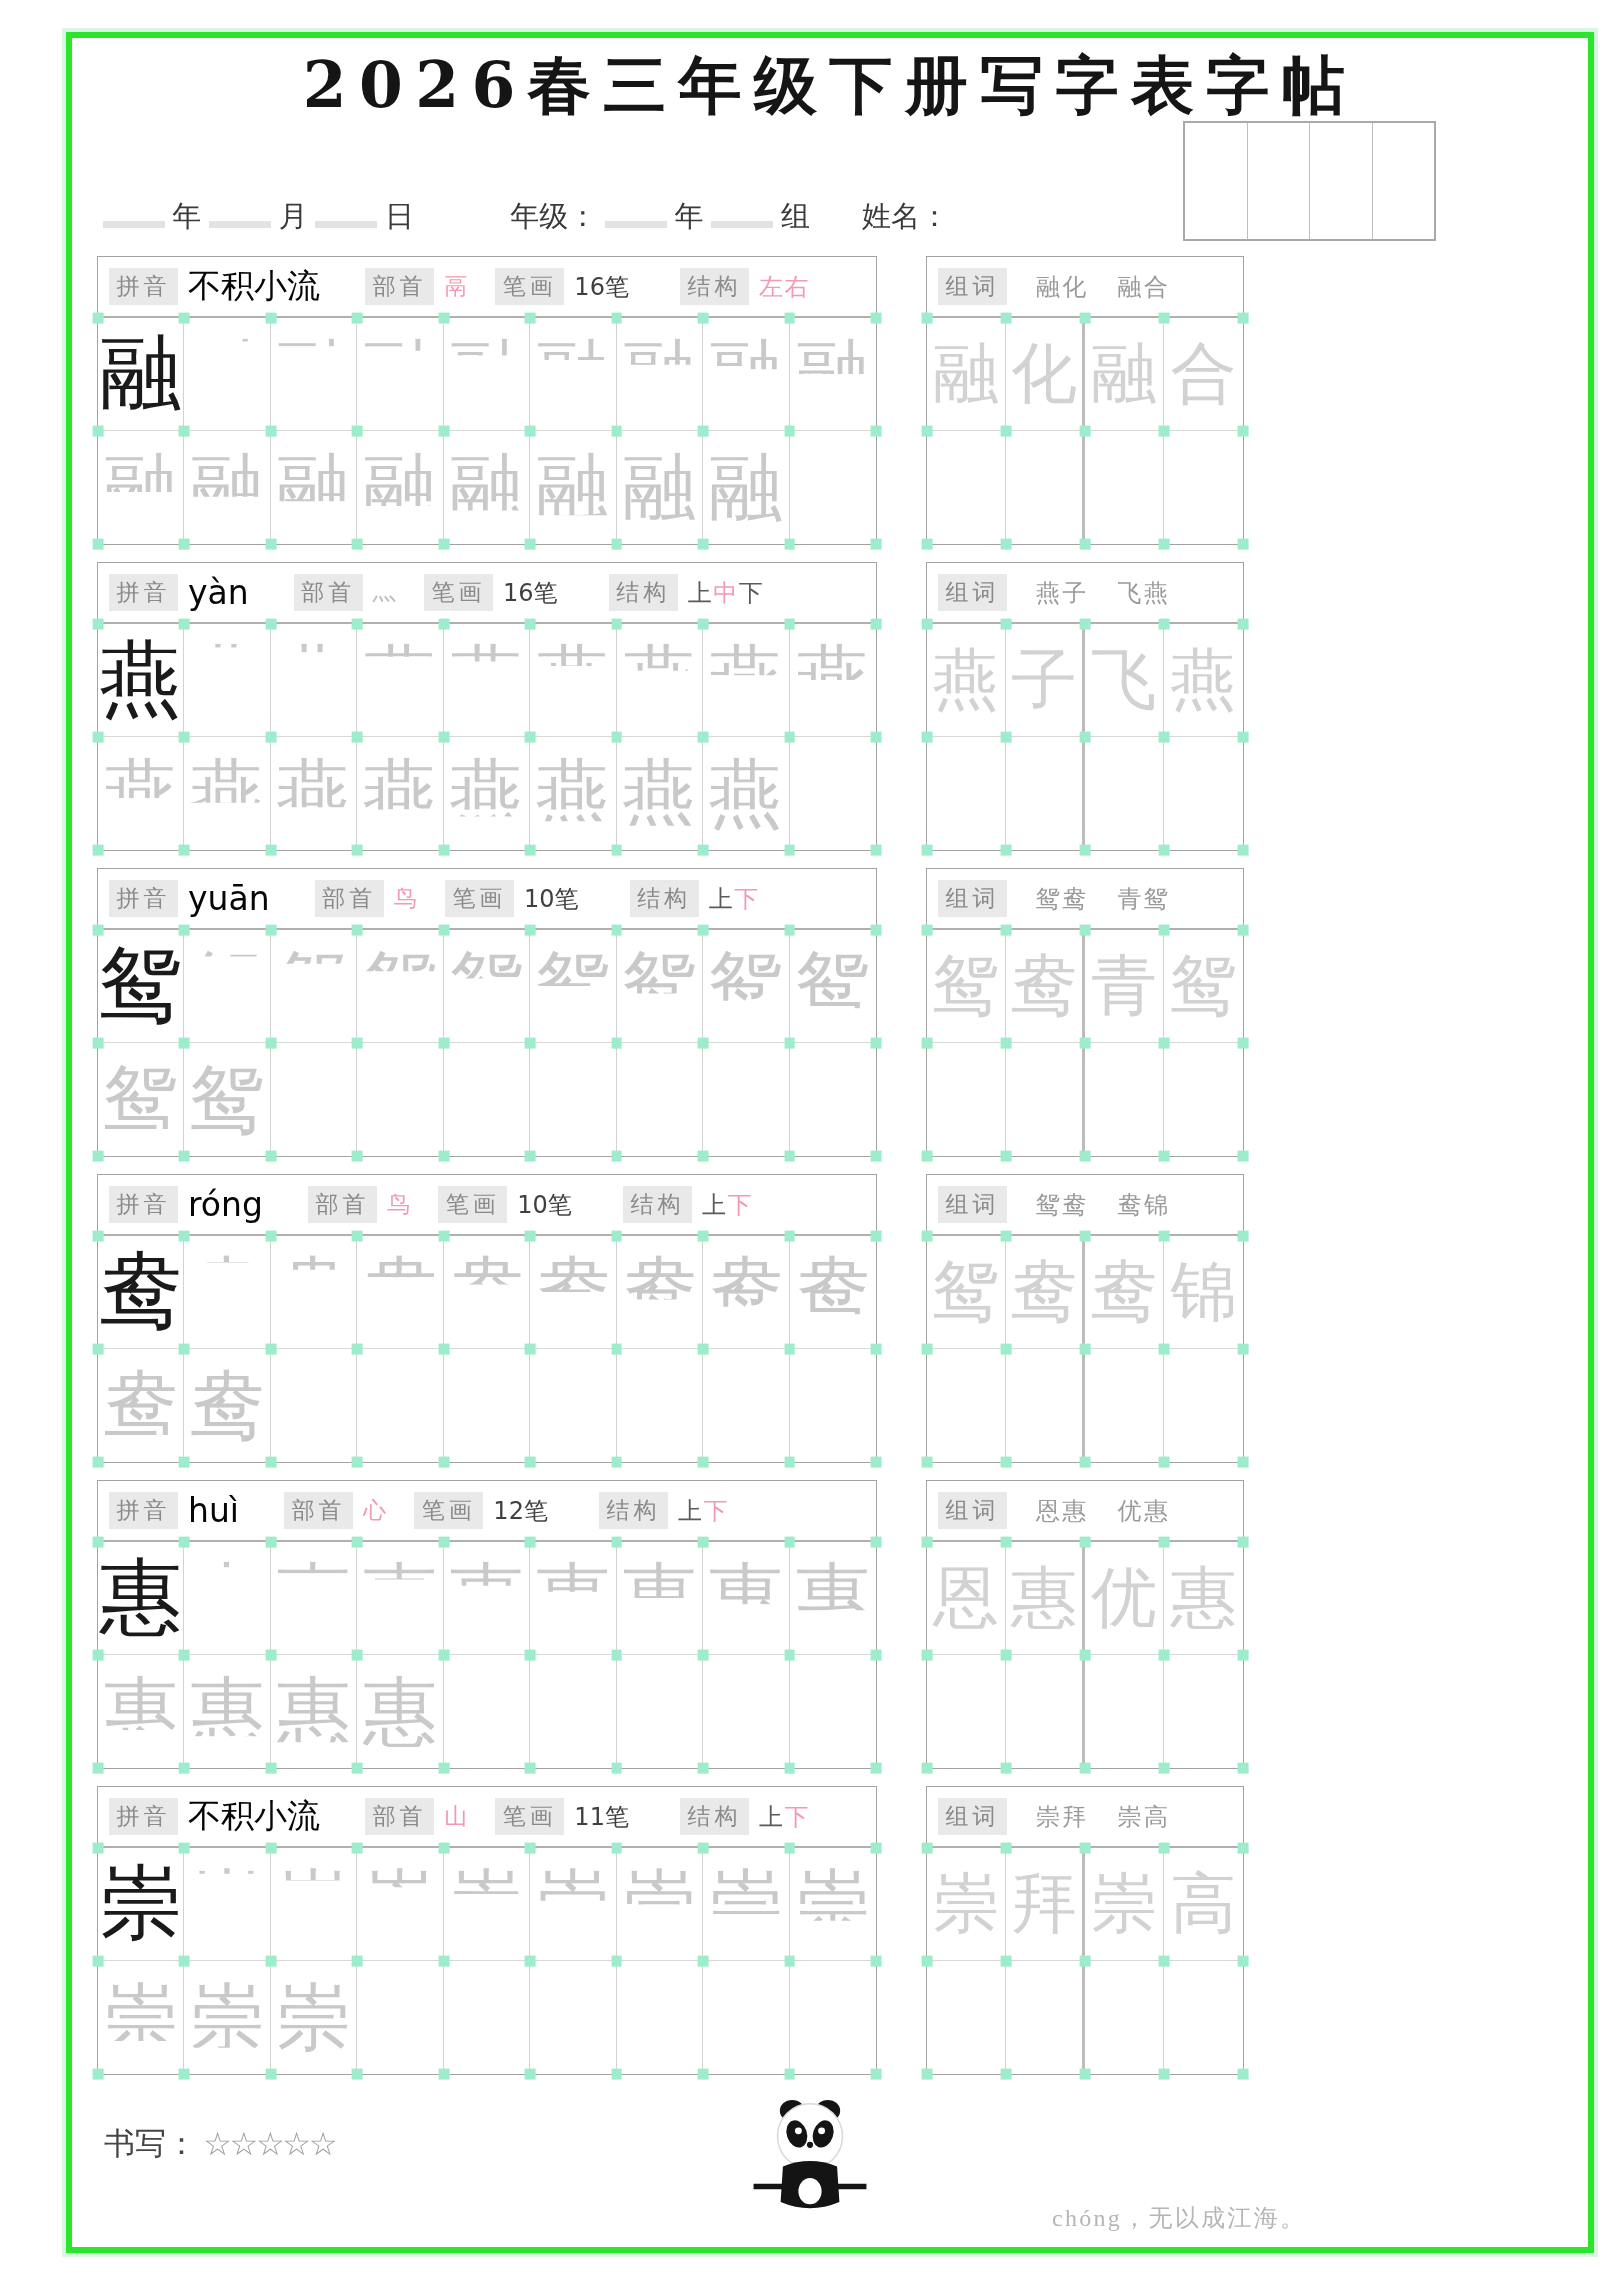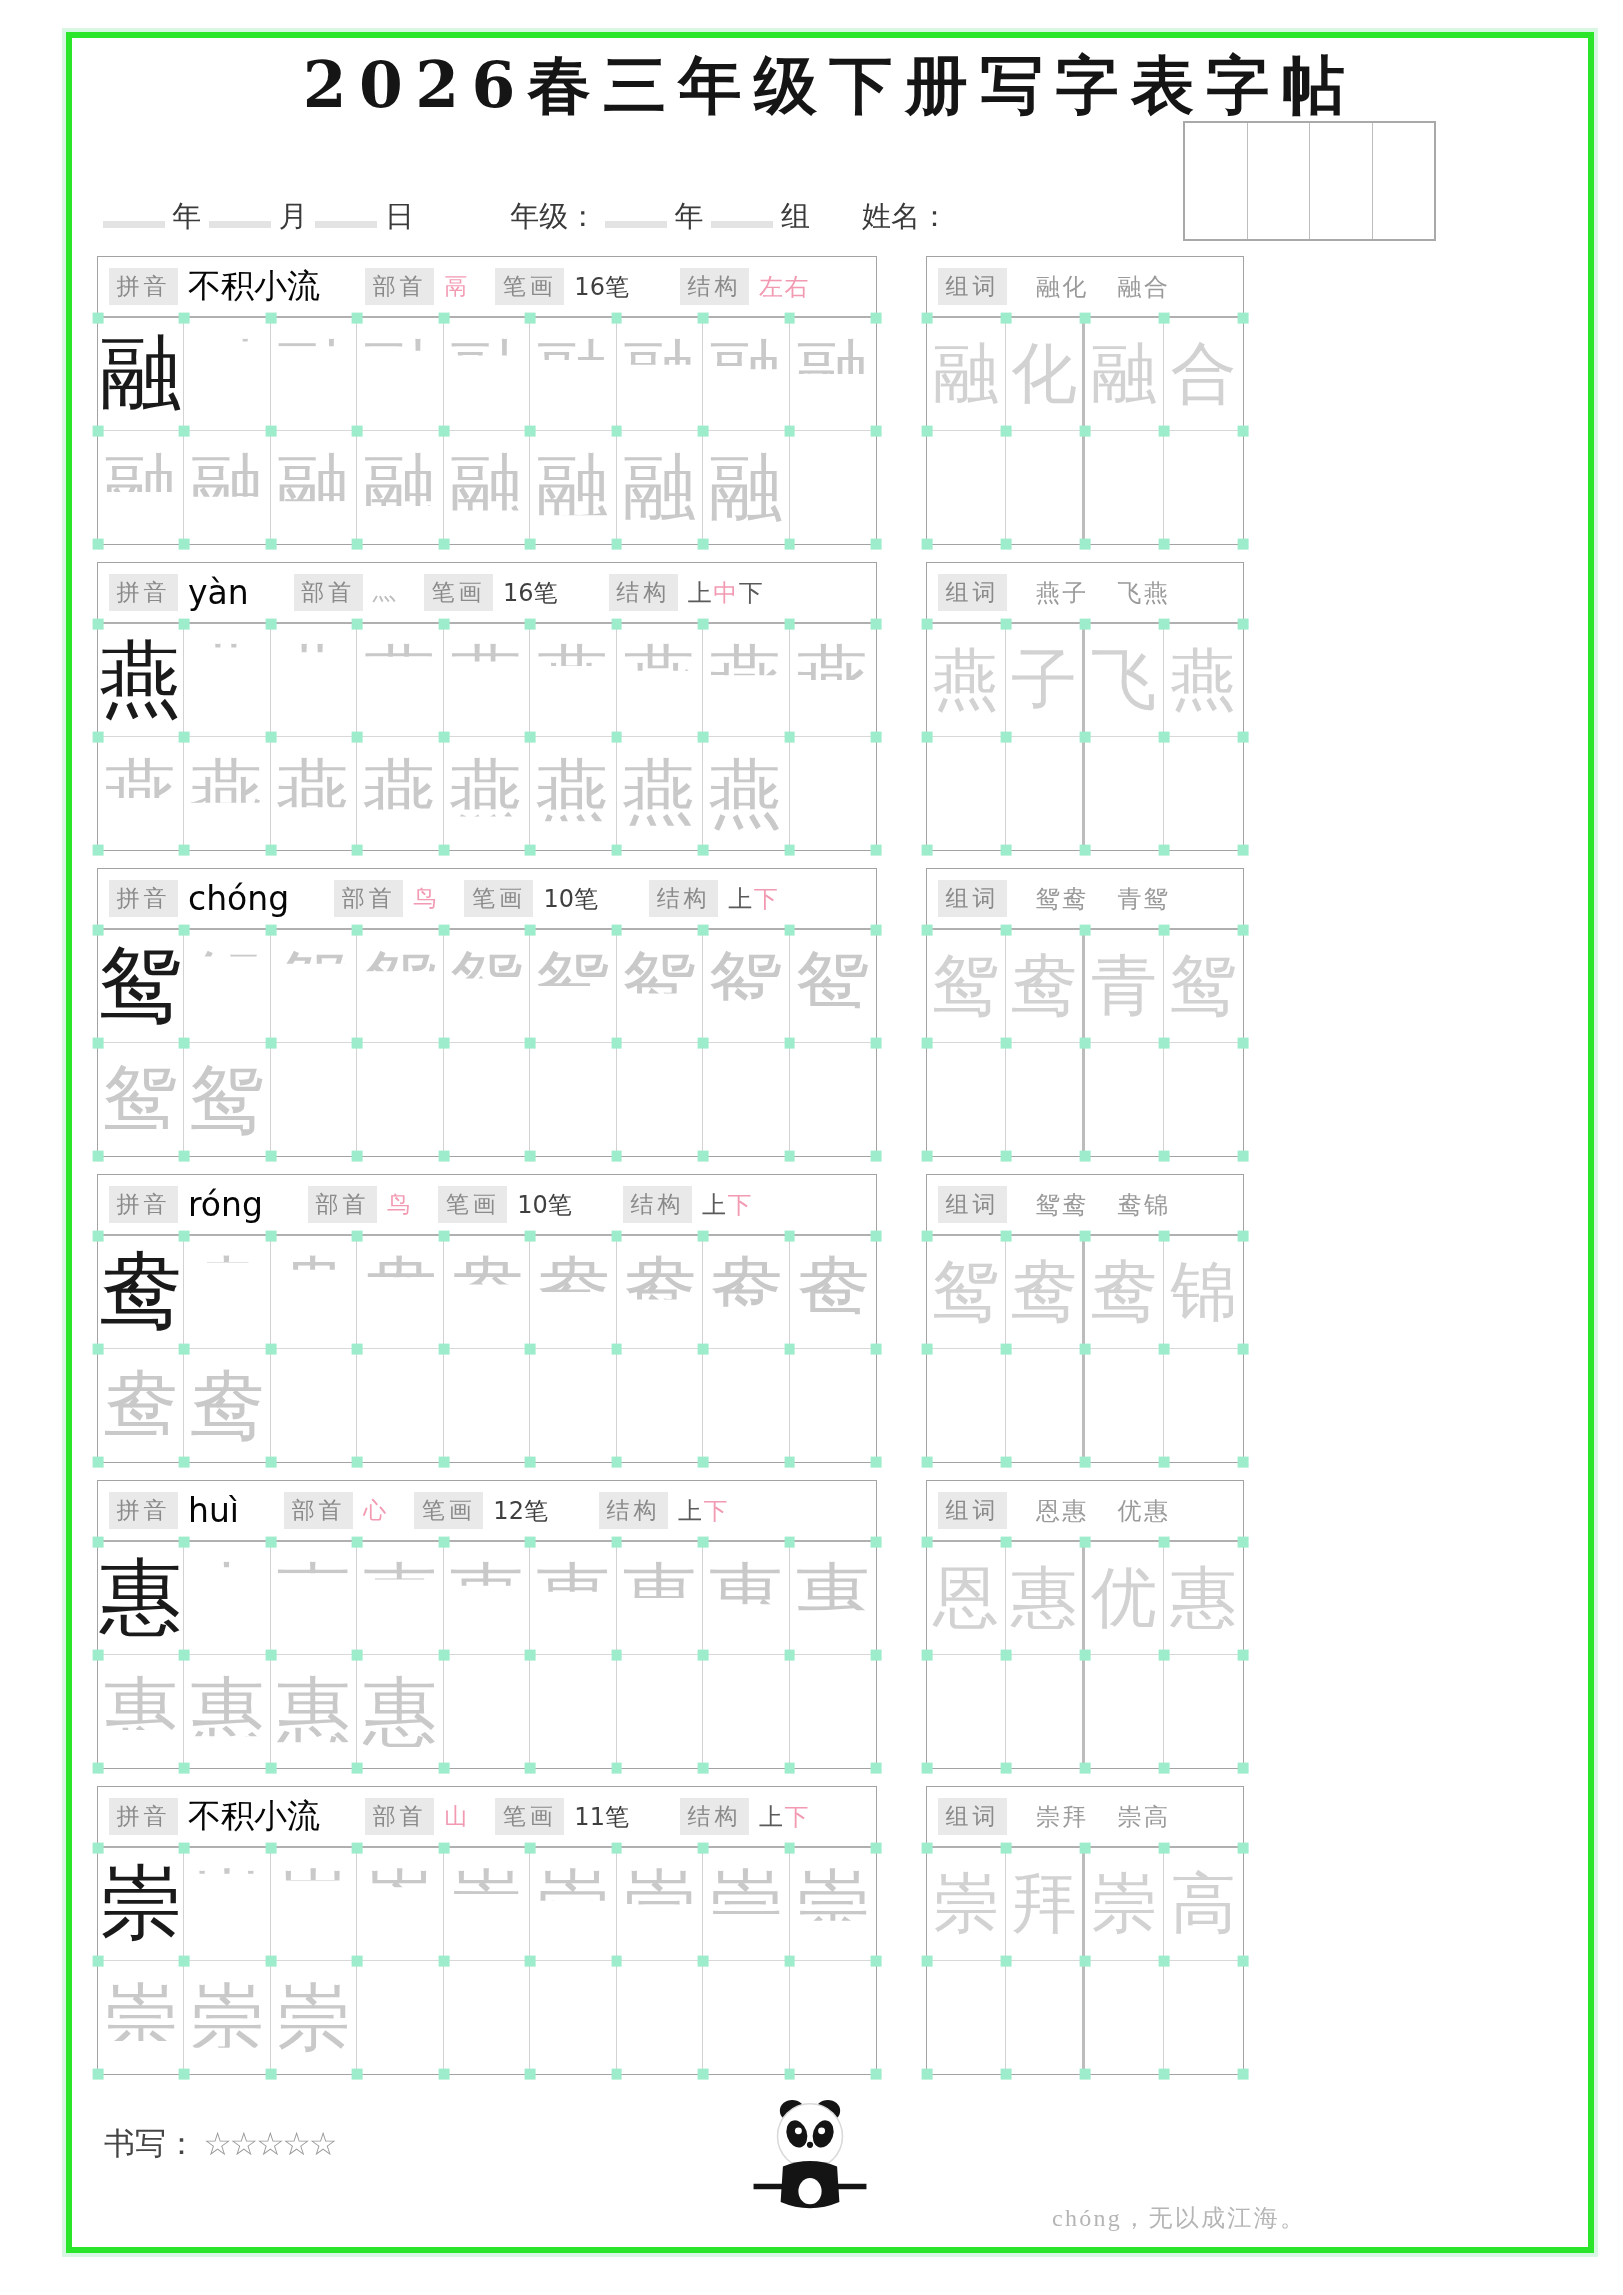--- a/index.html
+++ b/index.html
@@ -370,21 +370,21 @@
               <div class="mark" style="left: 50%; top: 100%;"></div>
               <div class="mark" style="left: 75%; top: 100%;"></div>
               <div class="mark" style="left: 100%; top: 100%;"></div>
             </div>
           </div>
         </div>
         <div class="section">
           <div class="panel left-panel">
             <div class="panel-header">
               <span class="chip">拼音</span>
-              <span class="value pinyin">chóng</span>
+              <span class="value pinyin">yuān</span>
               <span class="chip ml-radical">部首</span>
               <span class="value radical pink">鸟</span>
               <span class="chip ml-strokes">笔画</span>
               <span class="value count">10笔</span>
               <span class="chip ml-structure">结构</span>
               <span class="value structure"><span class="darkv">上</span><span class="pink">下</span></span>
             </div>
             <div class="grid left-grid">
               <div class="cell">
                 <span class="big-char">鸳</span>

